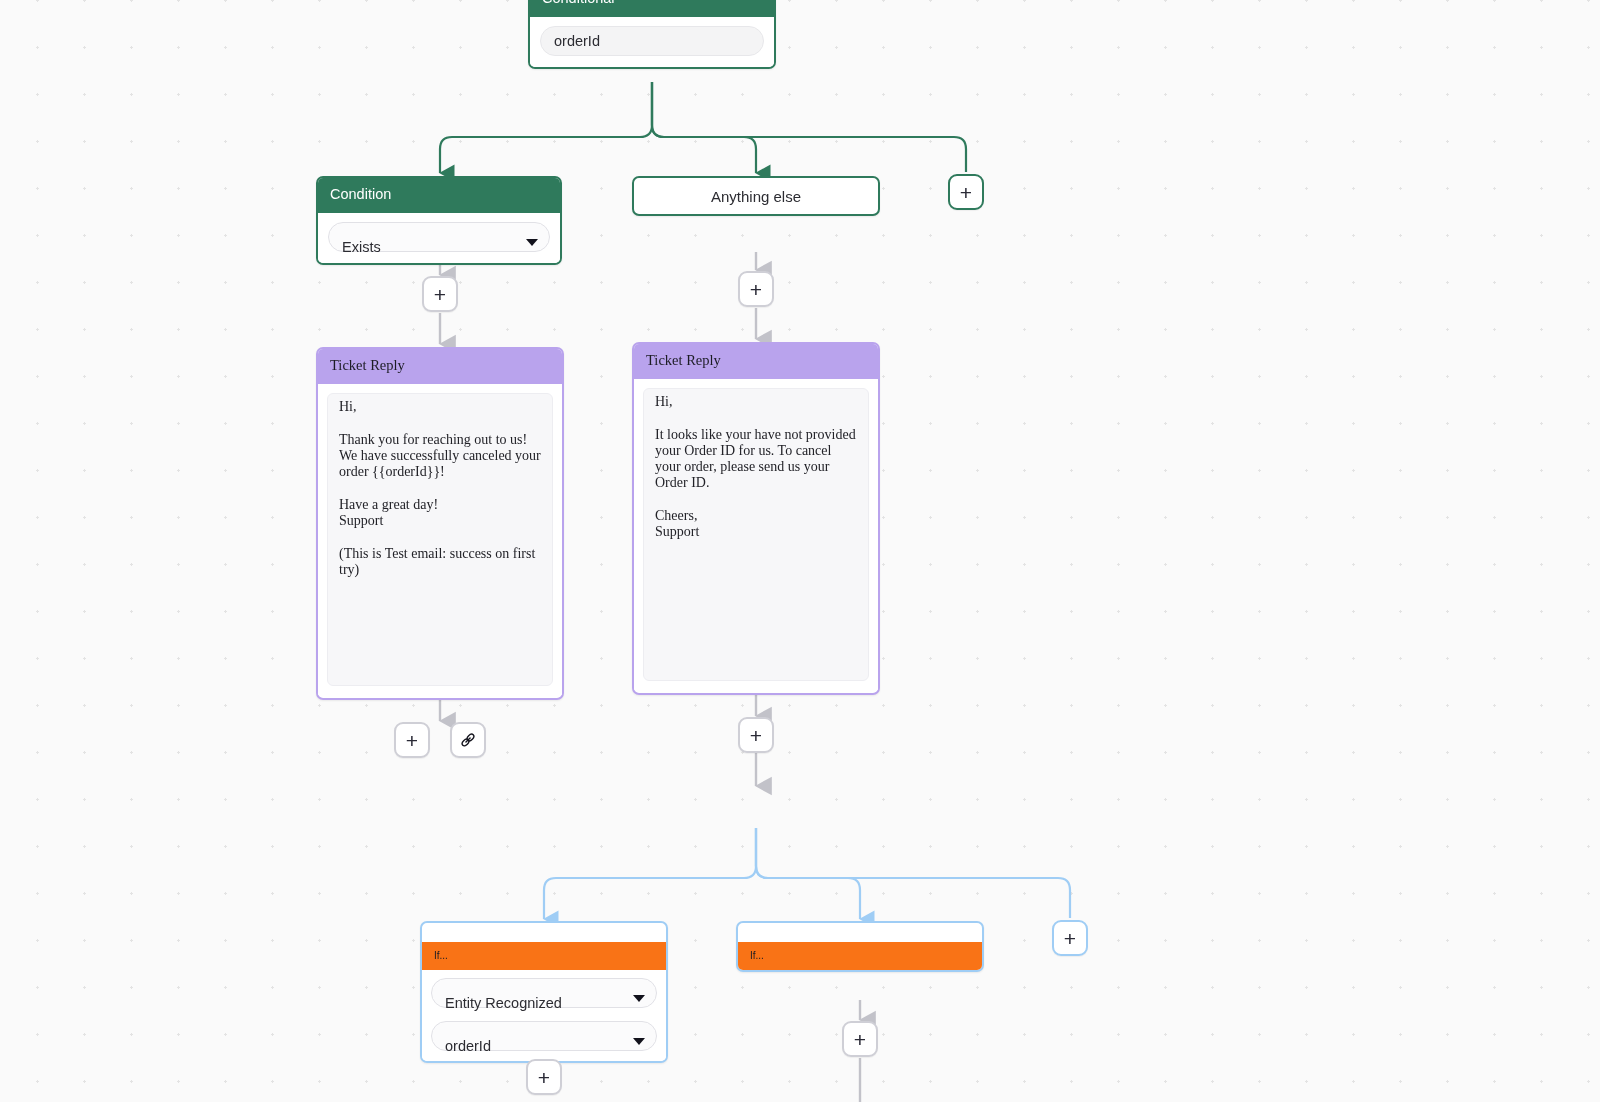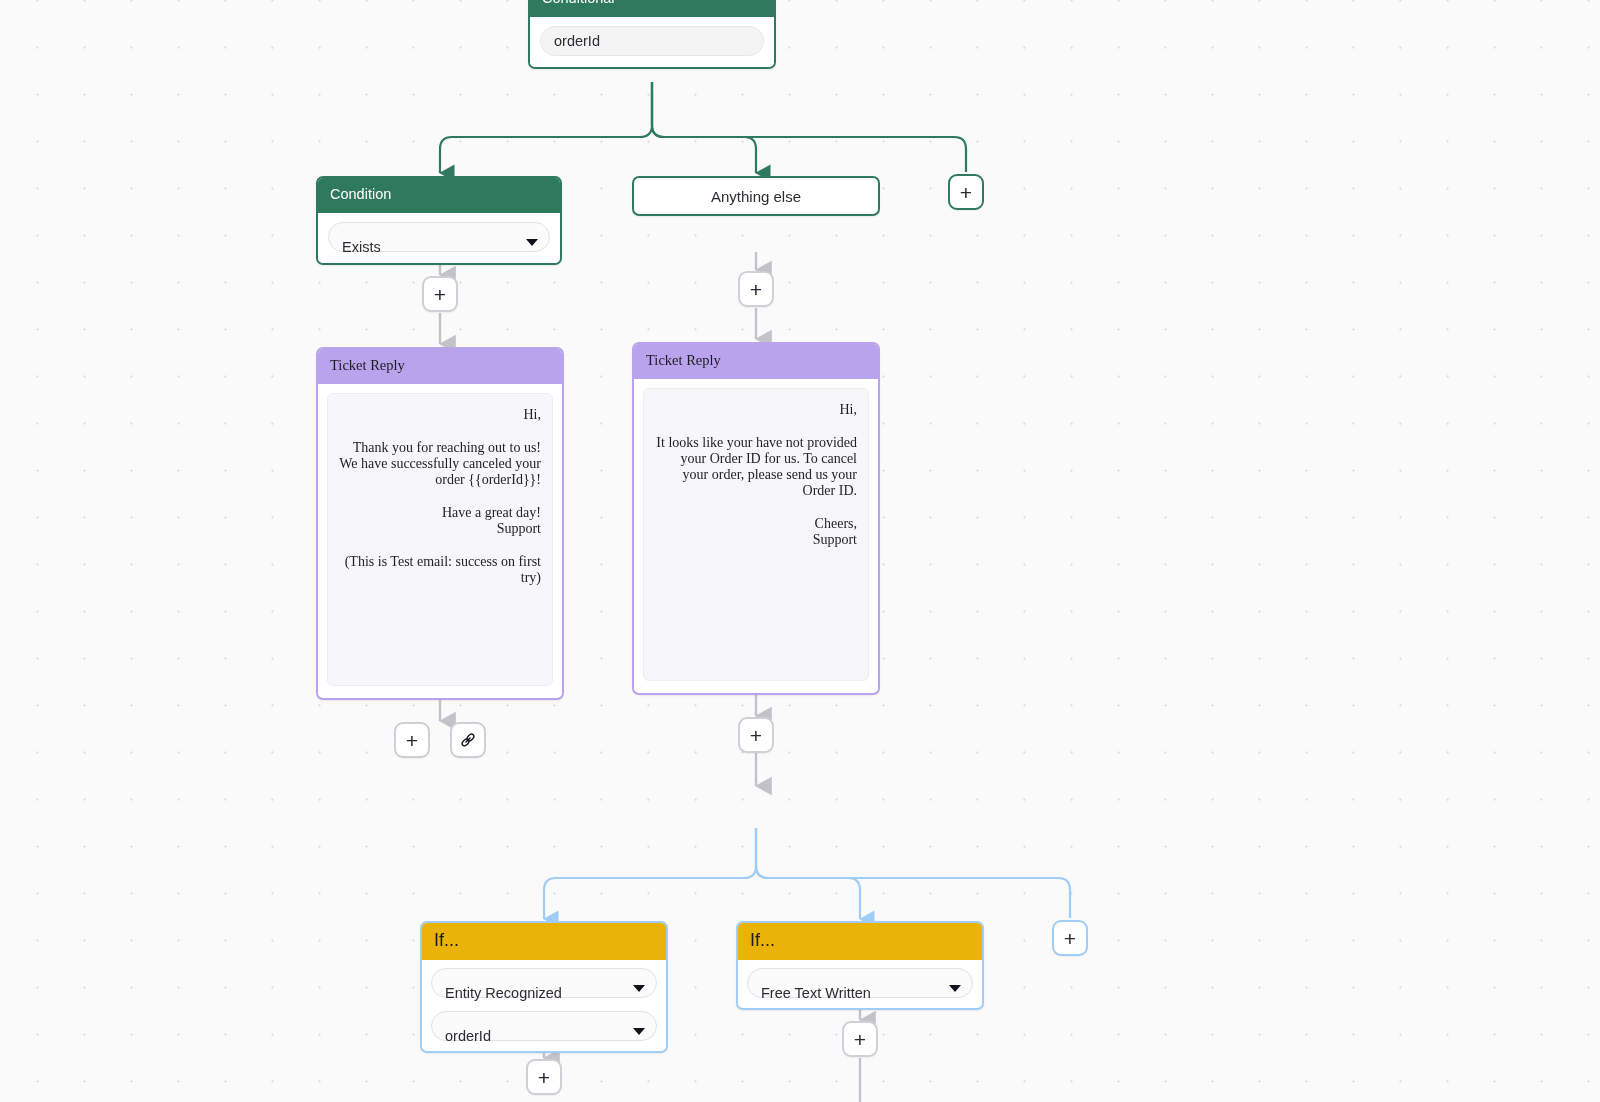--- a/index.html
+++ b/index.html
@@ -81,43 +81,43 @@
     font-size: 14.5px;
     padding: 9px 12px 10px 12px;
     line-height: 1.1;
   }
   .n-purple .body { background: #fff; padding: 9px; }
   .textarea {
     background: #f7f7f9;
     border: 1px solid #ededf1;
     border-radius: 6px;
     width: 100%;
-    padding: 13px 11px;
+    padding: 5px 11px;
     font-size: 14px;
     line-height: 16.3px;
     color: #222228;
     white-space: pre-wrap;
     overflow: hidden;
-    text-align: right;
   }
 
   
   .n-blue {
     background: #ffffff;
     border: 2px solid #9fcdf5;
     border-radius: 7px;
     overflow: hidden;
     box-shadow: 0 1px 2px rgba(0,0,0,.07);
   }
   .n-blue .hdr {
-    background: #eab308;
+    background: #f97316;
     color: #1c1c24;
-    font-size: 18px;
+    font-size: 10px;
     padding: 8px 12px 9px 12px;
     line-height: 1.1;
+    margin-top: 19px;
   }
   .n-blue .body { background: #fff; padding: 8px 9px 10px 9px; display: flex; flex-direction: column; gap: 13px; }
 
   .n-visitor {
     background: #9fcdf5;
     border-radius: 7px;
     height: 36px;
     display: flex; align-items: center;
     padding: 0 12px;
     font-size: 14.5px;
@@ -276,26 +276,20 @@
       </div>
       <div class="sel">
         <span>orderId</span>
         <span class="caret"></span>
       </div>
     </div>
   </div>
 
   <div class="node n-blue" style="left:736px; top:921px; width:248px;">
     <div class="hdr">If...</div>
-    <div class="body">
-      <div class="sel">
-        <span>Free Text Written</span>
-        <span class="caret"></span>
-      </div>
-    </div>
   </div>
 
   <div class="btn blue" style="left:1052px; top:920px;">
     <span>+</span>
   </div>
 
   <div class="btn" style="left:526px; top:1059px;">
     <span>+</span>
   </div>
 

